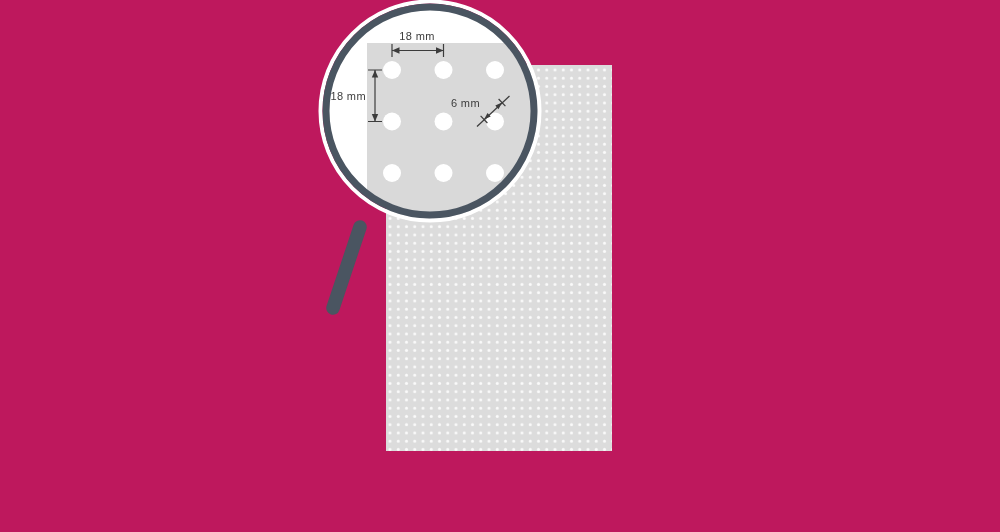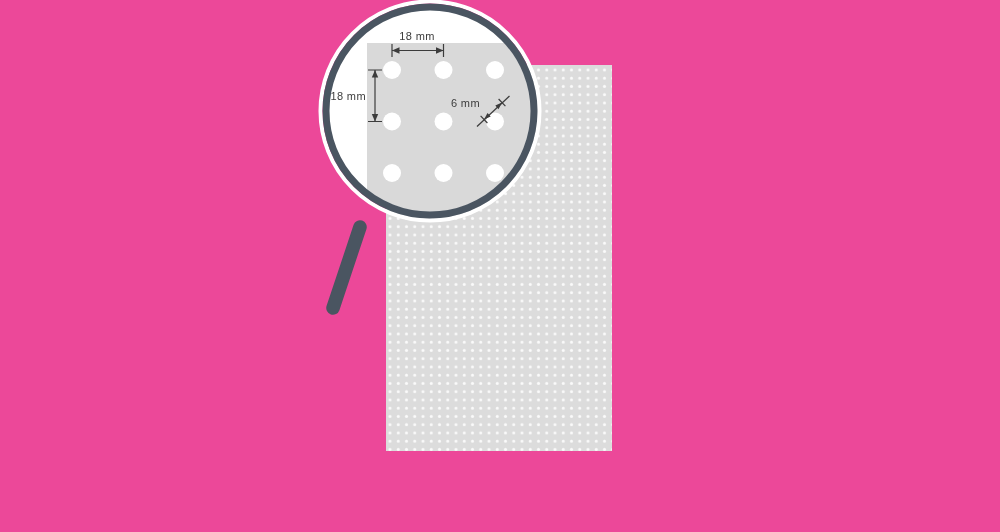--- a/index.html
+++ b/index.html
@@ -4,21 +4,21 @@
 <style>
   html, body {
     margin: 0;
     padding: 0;
     background: #ffffff;
   }
   #canvas {
     position: relative;
     width: 1000px;
     height: 532px;
-    background: #ec4899;
+    background: #be185d;
     overflow: hidden;
   }
   svg { display: block; }
   .dim-label {
     font-family: "Liberation Sans", "DejaVu Sans", sans-serif;
     font-size: 11px;
     letter-spacing: 0.4px;
   }
 </style>
 </head>

